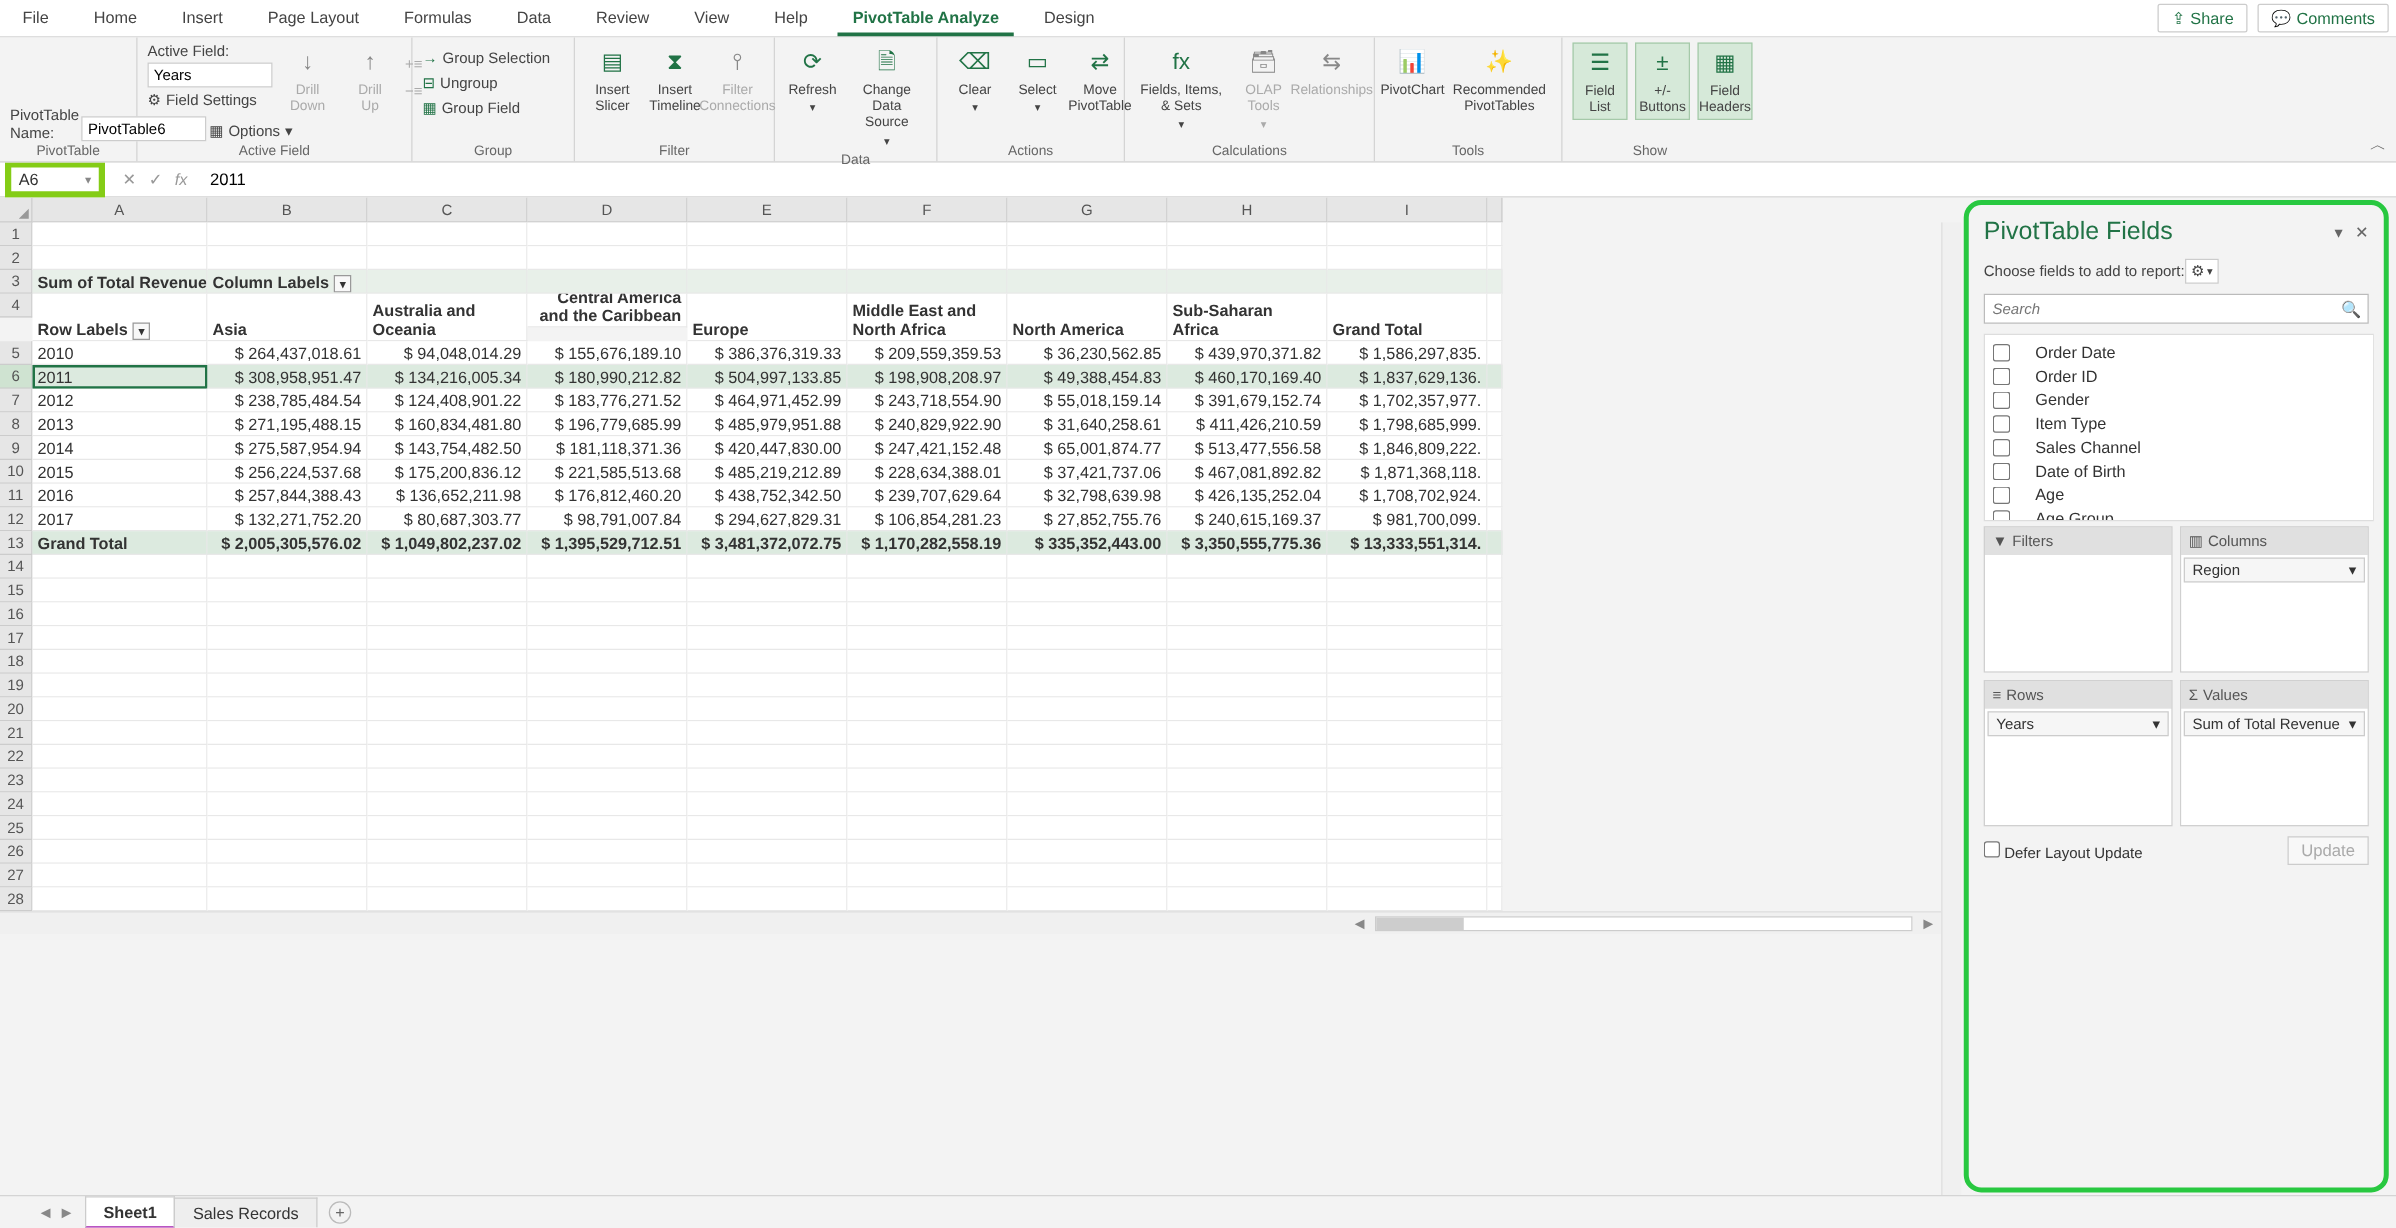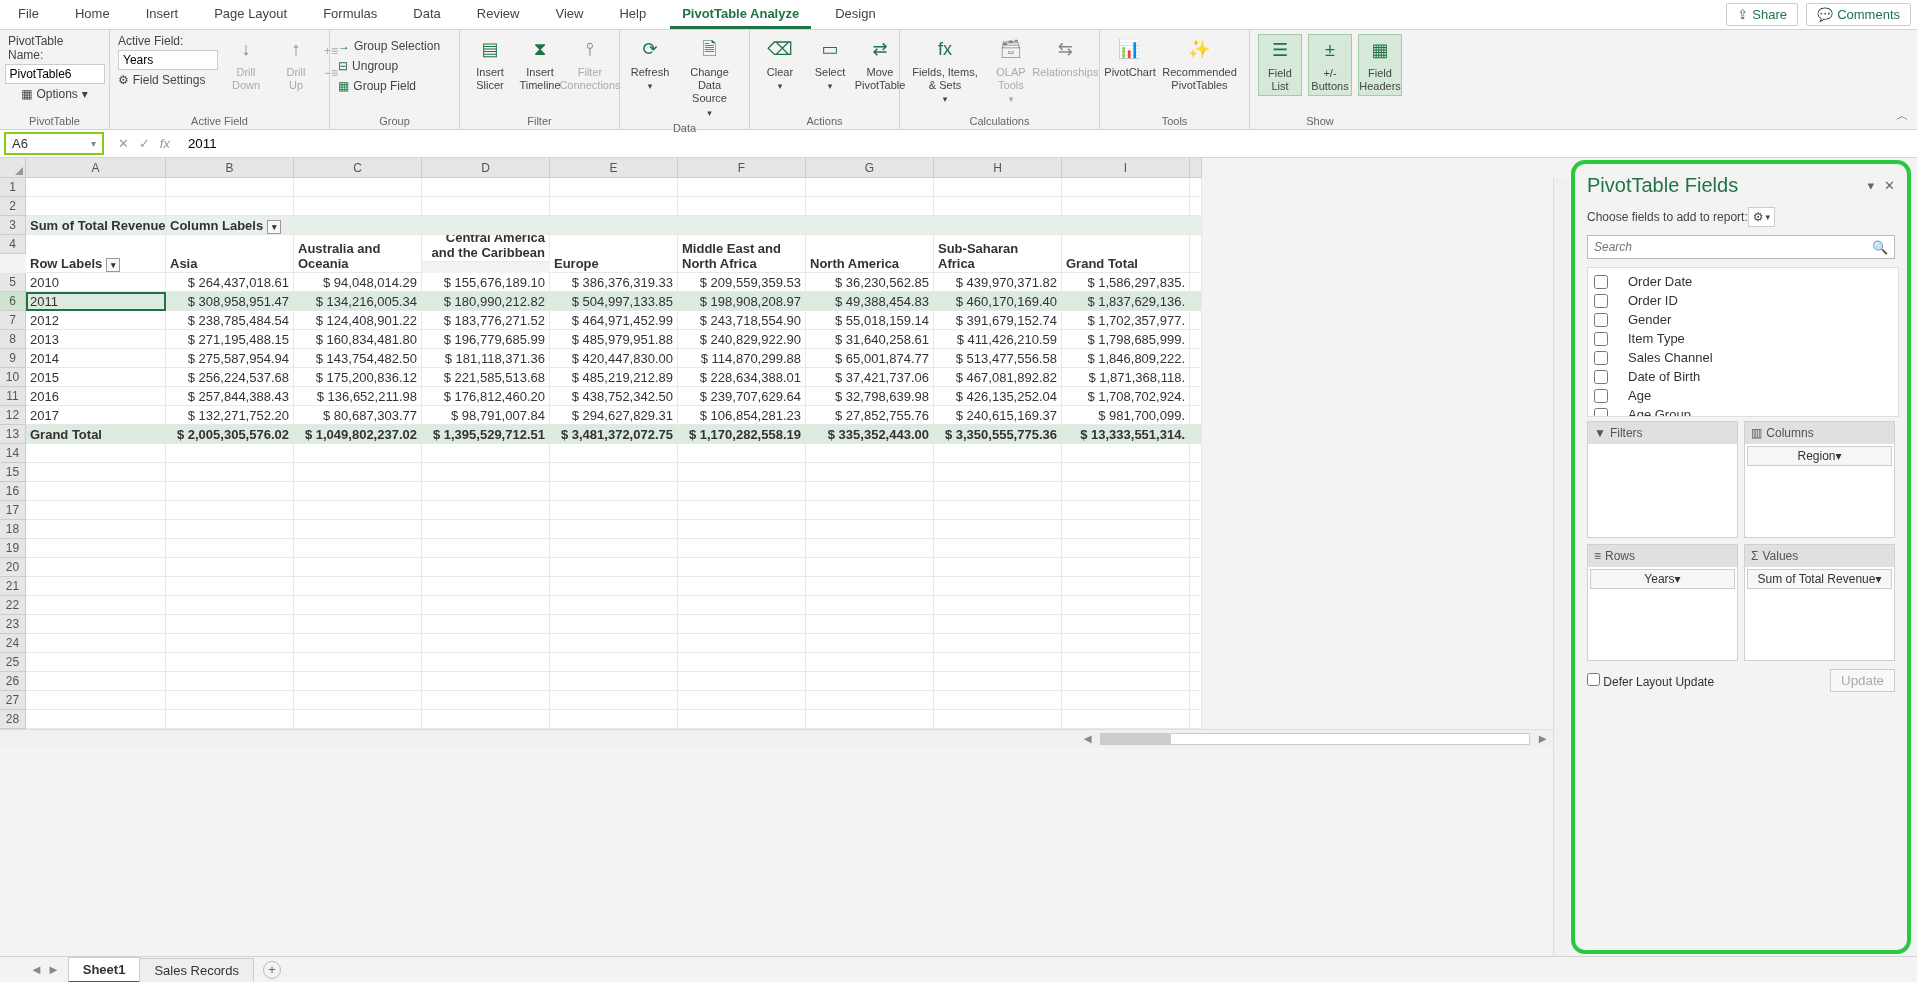--- a/index.html
+++ b/index.html
@@ -24,21 +24,21 @@
 .rbtn.disabled { color: #aaa; }
 .ricon { width: 28px; height: 28px; display: flex; align-items: center; justify-content: center; font-size: 18px; color: #217346; }
 .ricon.gray { color: #888; }
 .rbtn-sm { display: flex; align-items: center; gap: 4px; font-size: 12px; color: #444; cursor: pointer; padding: 1px 0; }
 .showbtn { border: 1px solid transparent; }
 .showbtn.active { background: #d6e9d9; border: 1px solid #a5c9a9; }
 .collapse-ribbon { position: absolute; right: 8px; bottom: 4px; cursor: pointer; color: #666; }
 
 
 .fbar { height: 28px; background: #fff; border-bottom: 1px solid #d4d4d4; display: flex; align-items: center; }
-.namebox { width: 100px; border: 2px solid #84cc16; margin: 16px 4px; padding: 2px 6px; background: #fff; display: flex; justify-content: space-between; align-items: center; }
+.namebox { width: 80px; border: 5px solid #84cc16; margin: 16px 4px; padding: 2px 6px; background: #fff; display: flex; justify-content: space-between; align-items: center; }
 .fbar-icons { display: flex; gap: 10px; padding: 0 10px; color: #999; }
 .fbar-input { flex: 1; border: none; padding: 2px 8px; background: #fff; outline: none; }
 
 
 .main { display: flex; height: calc(982px - 30px - 100px - 28px - 26px); }
 .gridwrap { flex: 1; display: flex; flex-direction: column; position: relative; overflow: hidden; }
 .grid { display: grid; grid-template-columns: 26px 140px 128px 128px 128px 128px 128px 128px 128px 128px 12px; font-size: 13px; }
 .colhdr { background: #e6e6e6; border-right: 1px solid #ccc; border-bottom: 1px solid #ccc; text-align: center; font-size: 12px; color: #555; height: 20px; line-height: 20px; }
 .rowhdr { background: #e6e6e6; border-right: 1px solid #ccc; border-bottom: 1px solid #ccc; text-align: center; font-size: 12px; color: #555; height: 19px; line-height: 19px; }
 .rowhdr.sel { background: #cfe3d1; }
@@ -68,21 +68,21 @@
 .search-input { width: 100%; padding: 4px 24px 4px 6px; border: 1px solid #bbb; background: #fff; font-style: italic; color: #888; font-size: 12px; }
 .search-ic { position: absolute; right: 6px; top: 5px; color: #666; }
 .fieldlist { margin: 4px 4px 4px 8px; height: 150px; overflow-y: auto; background: #fff; border: 1px solid #ddd; padding: 4px 0; }
 .fld { display: flex; align-items: center; gap: 20px; padding: 2px 6px; font-size: 13px; cursor: pointer; }
 .fld input { width: 14px; height: 14px; }
 .drag-lbl { font-size: 12px; color: #444; padding: 8px 8px 4px 8px; }
 .areas { display: grid; grid-template-columns: 1fr 1fr; grid-template-rows: 1fr 1fr; gap: 6px; padding: 0 8px; height: 240px; }
 .area { background: #eaeaea; border: 1px solid #d0d0d0; display: flex; flex-direction: column; }
 .area-hdr { font-size: 12px; color: #555; padding: 4px 6px; display: flex; align-items: center; gap: 4px; background: #e0e0e0; }
 .area-body { flex: 1; background: #fff; margin: 0; }
-.area-item { background: #f6f6f6; border: 1px solid #ccc; margin: 2px; padding: 2px 6px; font-size: 12px; display: flex; justify-content: center; align-items: center; cursor: pointer; }
+.area-item { background: #f6f6f6; border: 1px solid #ccc; margin: 2px; padding: 2px 6px; font-size: 12px; display: flex; justify-content: space-between; align-items: center; cursor: pointer; }
 .defer { display: flex; justify-content: space-between; align-items: center; padding: 8px; font-size: 12px; }
 .defer button { padding: 3px 10px; border: 1px solid #ccc; background: #f8f8f8; color: #aaa; }
 
 
 .sheettabs { height: 26px; background: #f3f3f3; border-top: 1px solid #d4d4d4; display: flex; align-items: center; padding-left: 30px; gap: 0; font-size: 13px; }
 .sheettab { padding: 4px 14px; border: 1px solid #ccc; border-bottom: none; background: #eee; cursor: pointer; margin-right: -1px; }
 .sheettab.active { background: #fff; font-weight: 600; border-bottom: 2px solid #a21caf; }
 .addsheet { margin-left: 10px; width: 18px; height: 18px; border: 1px solid #bbb; border-radius: 50%; text-align: center; line-height: 16px; cursor: pointer; color: #666; }
 .tabnav { display: flex; gap: 4px; margin-right: 8px; color: #888; }
 </style>
@@ -110,21 +110,21 @@
       </div>
     <div class="topbtn">
         <span>💬</span>
         <span>Comments</span>
       </div>
   </div>
 </div>
 
 <div class="ribbon">
   <div class="rgroup" style="width:110px">
-    <div class="rgroup-body" style="flex-direction:column;align-items:center;gap:2px">
+    <div class="rgroup-body" style="flex-direction:row;align-items:flex-end;gap:2px">
       <div class="smalllbl">PivotTable Name:</div>
       <input class="pvname-input" value="PivotTable6" style="">
       <div class="rbtn-sm">
           <span>▦</span>
           <span>Options</span>
           <span>▾</span>
         </div>
     </div>
     <div class="rgroup-label">PivotTable</div>
   </div>
@@ -395,21 +395,21 @@
         <div class="cell num">$   31,640,258.61</div>
         <div class="cell num">$   411,426,210.59</div>
         <div class="cell num">$   1,798,685,999.</div>
         <div class="cell"></div>
         <div class="rowhdr">9</div>
         <div class="cell">2014</div>
         <div class="cell num">$   275,587,954.94</div>
         <div class="cell num">$   143,754,482.50</div>
         <div class="cell num">$   181,118,371.36</div>
         <div class="cell num">$   420,447,830.00</div>
-        <div class="cell num">$   114,870,299.88</div>
+        <div class="cell num">$   247,421,152.48</div>
         <div class="cell num">$   65,001,874.77</div>
         <div class="cell num">$   513,477,556.58</div>
         <div class="cell num">$   1,846,809,222.</div>
         <div class="cell"></div>
         <div class="rowhdr">10</div>
         <div class="cell">2015</div>
         <div class="cell num">$   256,224,537.68</div>
         <div class="cell num">$   175,200,836.12</div>
         <div class="cell num">$   221,585,513.68</div>
         <div class="cell num">$   485,219,212.89</div>

